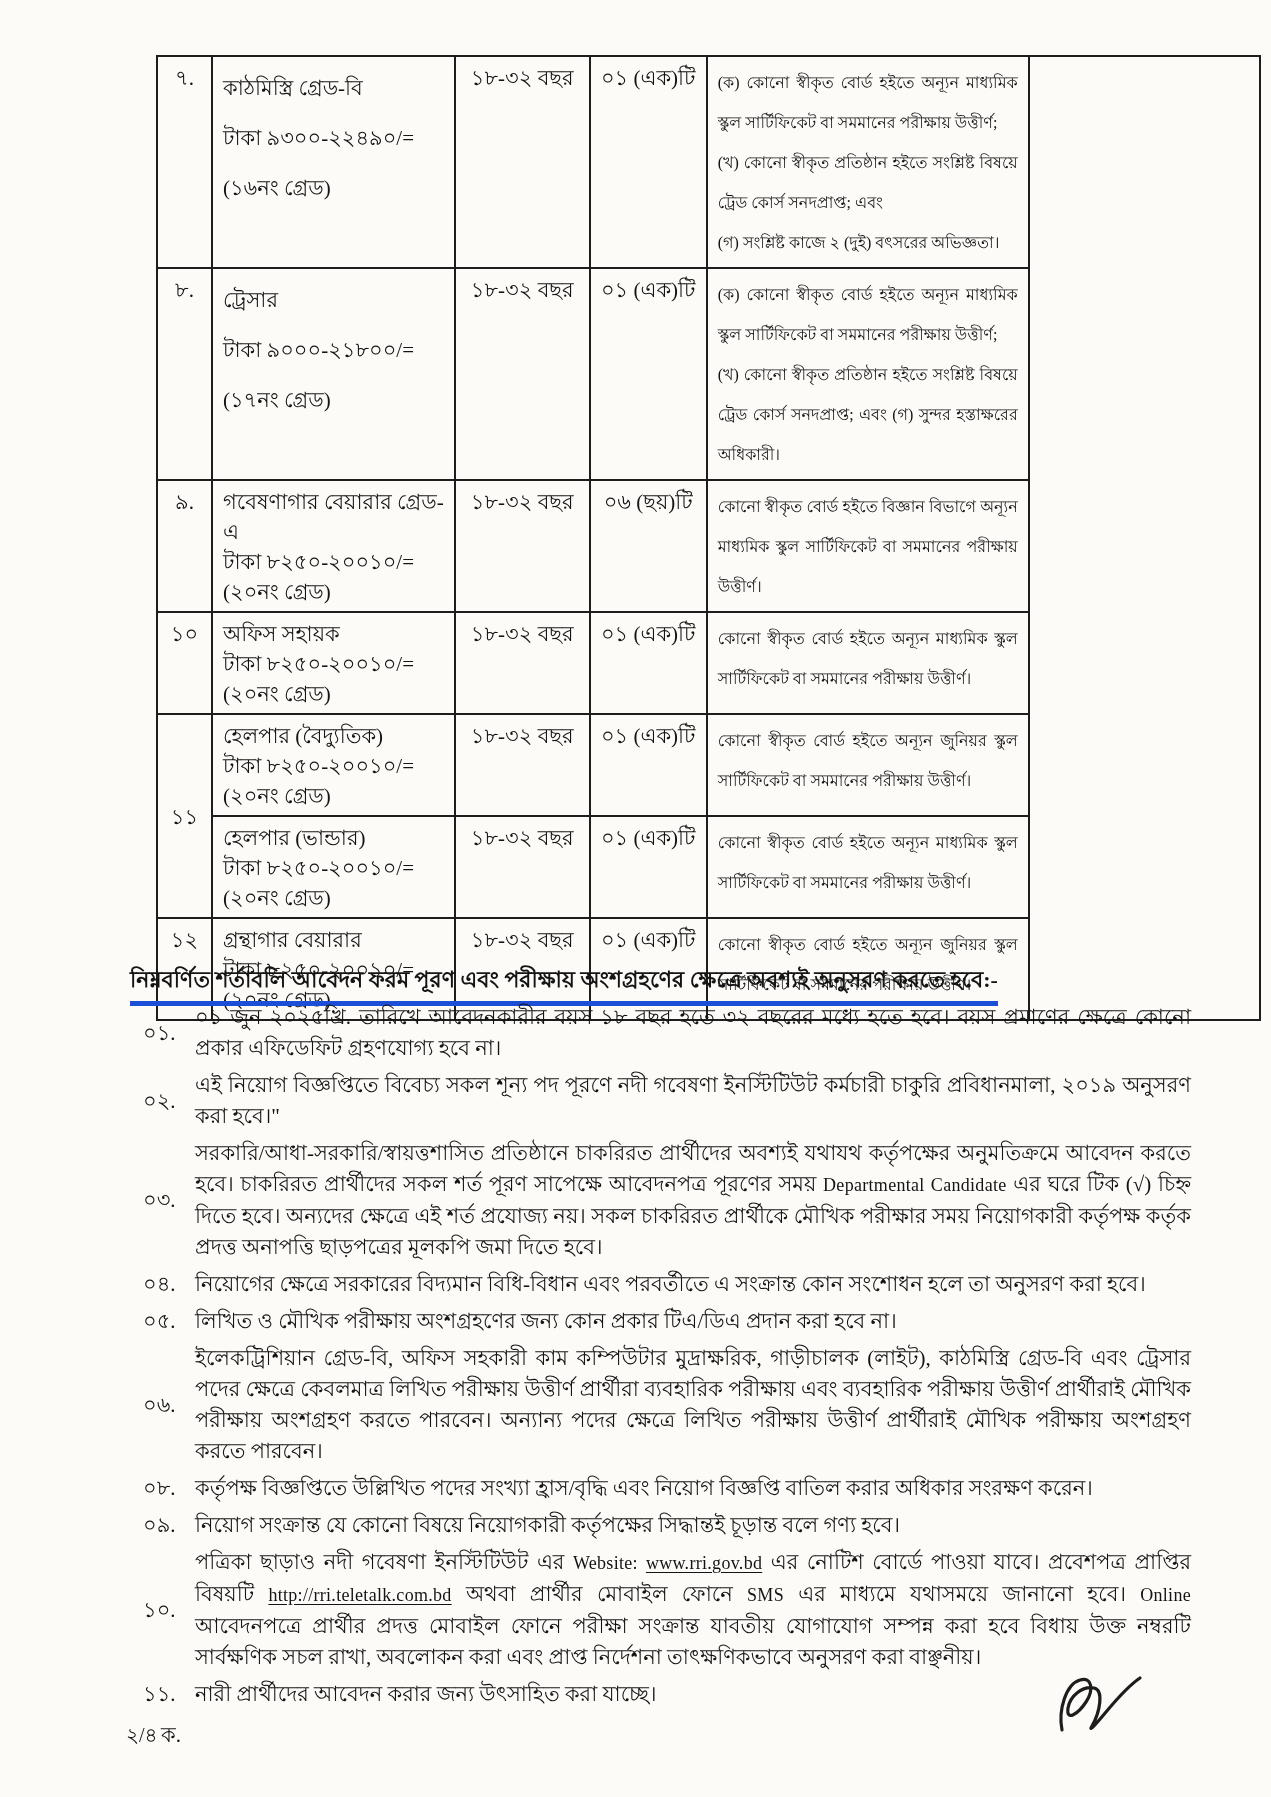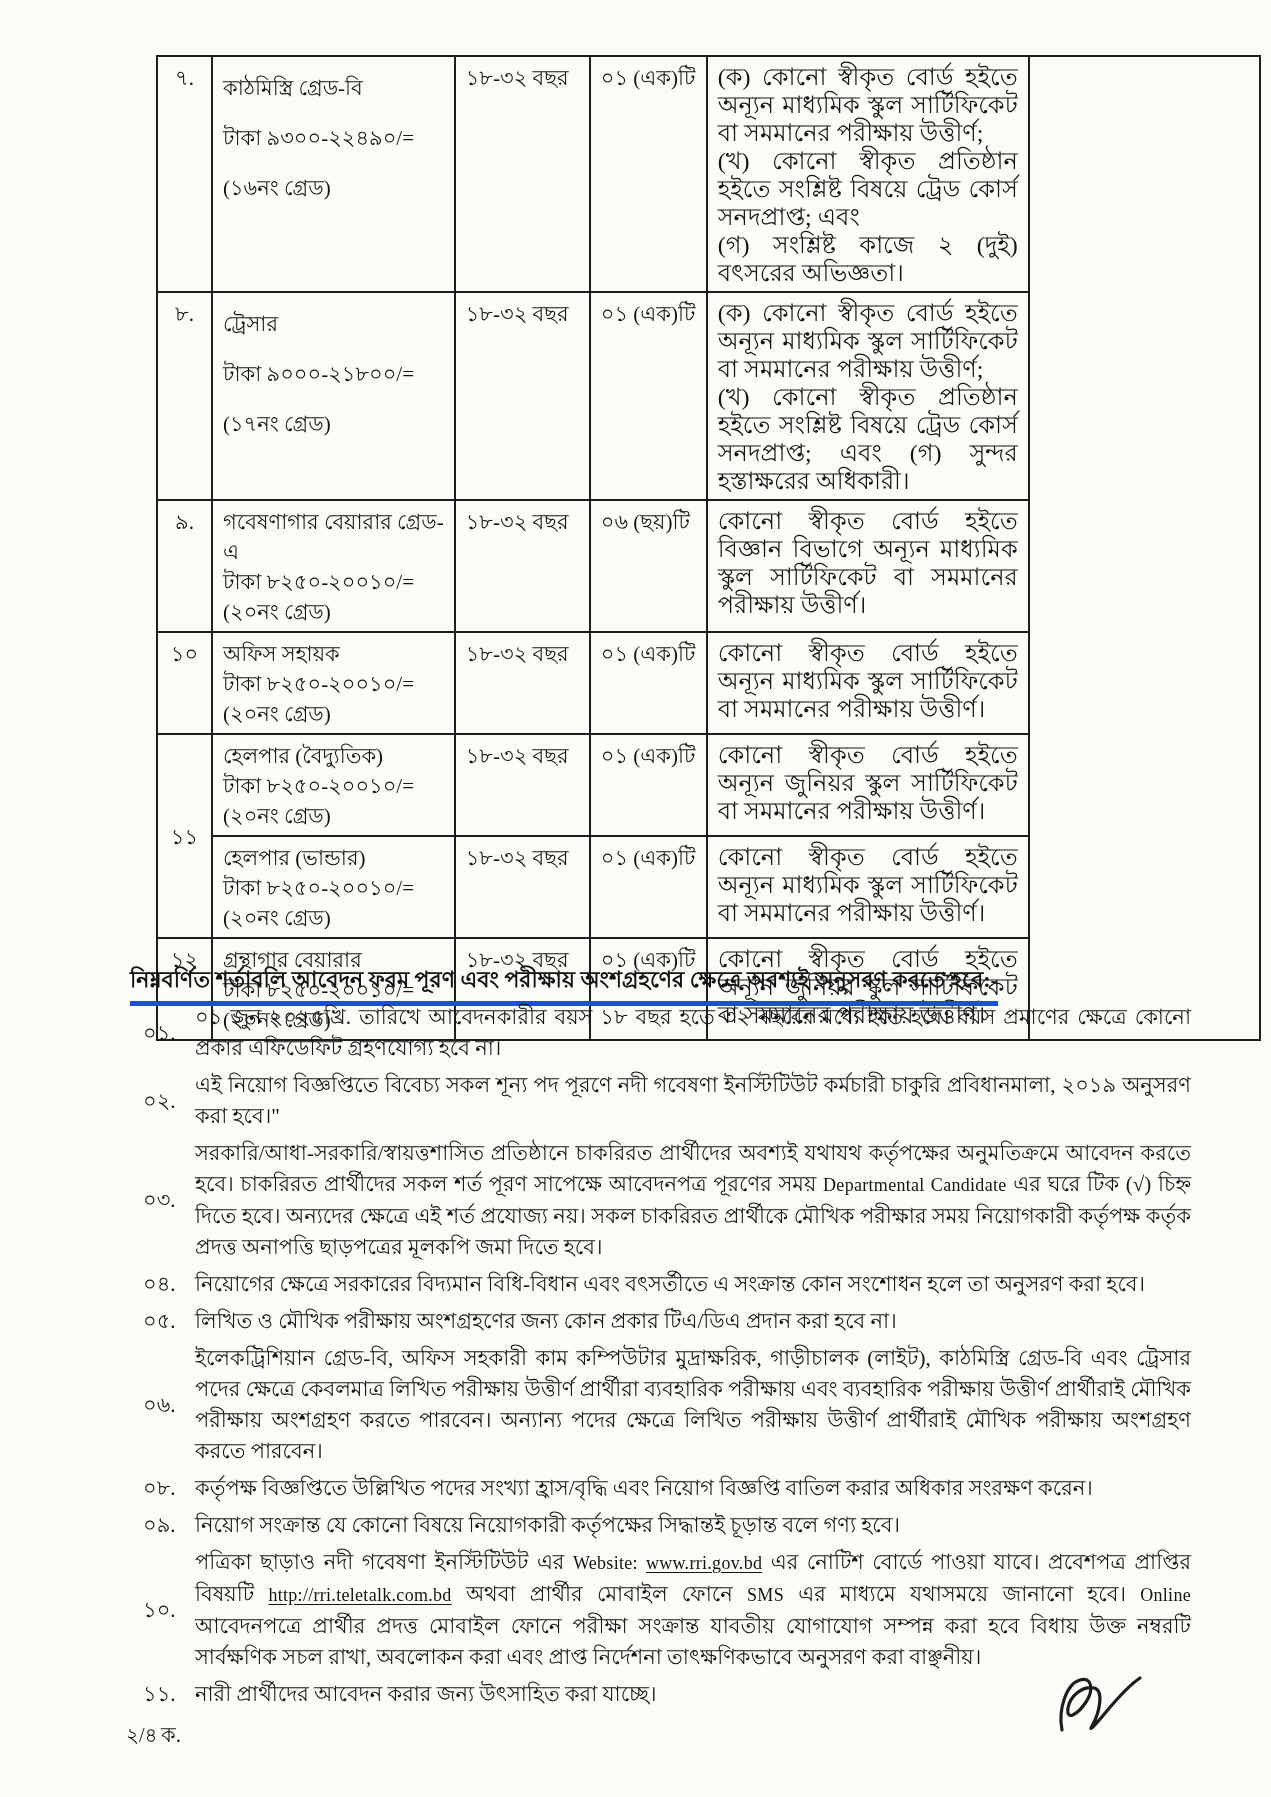--- a/index.html
+++ b/index.html
@@ -23,23 +23,23 @@
     vertical-align:top;
     padding:6px 10px 4px 10px;
     font-size:21px;
     line-height:30px;
   }
   td.serial-cell{text-align:center;padding-left:2px;padding-right:2px;}
   td.serial-mid{vertical-align:middle;text-align:center;}
   td.post-cell div{white-space:nowrap;}
   .post-tall div{line-height:50px;}
   .post-norm div{line-height:30px;}
-  td.age-cell,td.vacancy-cell{white-space:nowrap;}
+  td.age-cell,td.vacancy-cell{text-align:center;white-space:nowrap;}
   td.qual-cell{
-    font-size:24px;line-height:28px;
+    font-size:16px;line-height:40px;
     white-space:pre-line;
     text-align:justify;
   }
   td.blank-cell{background:#fcfbf8;}
   
   .cond-heading{
     position:absolute;left:130px;top:962px;
     font-size:22px;font-weight:bold;
     border-bottom:5px solid #1d4ed8;
     padding-bottom:2px;
@@ -181,21 +181,21 @@
       <div class="cond-row">
         <span class="cond-num">০২.</span>
         <div class="cond-text"><span>এই নিয়োগ বিজ্ঞপ্তিতে বিবেচ্য সকল শূন্য পদ পূরণে নদী গবেষণা ইনস্টিটিউট কর্মচারী চাকুরি প্রবিধানমালা, ২০১৯ অনুসরণ করা হবে।"</span></div>
       </div>
       <div class="cond-row">
         <span class="cond-num">০৩.</span>
         <div class="cond-text"><span>সরকারি/আধা-সরকারি/স্বায়ত্তশাসিত প্রতিষ্ঠানে চাকরিরত প্রার্থীদের অবশ্যই যথাযথ কর্তৃপক্ষের অনুমতিক্রমে আবেদন করতে হবে। চাকরিরত প্রার্থীদের সকল শর্ত পূরণ সাপেক্ষে আবেদনপত্র পূরণের সময় </span><span class="latin">Departmental Candidate</span><span> এর ঘরে টিক (√) চিহ্ন দিতে হবে। অন্যদের ক্ষেত্রে এই শর্ত প্রযোজ্য নয়। সকল চাকরিরত প্রার্থীকে মৌখিক পরীক্ষার সময় নিয়োগকারী কর্তৃপক্ষ কর্তৃক প্রদত্ত অনাপত্তি ছাড়পত্রের মূলকপি জমা দিতে হবে।</span></div>
       </div>
       <div class="cond-row">
         <span class="cond-num">০৪.</span>
-        <div class="cond-text"><span>নিয়োগের ক্ষেত্রে সরকারের বিদ্যমান বিধি-বিধান এবং বৎসর্তীতে এ সংক্রান্ত কোন সংশোধন হলে তা অনুসরণ করা হবে।</span></div>
+        <div class="cond-text"><span>নিয়োগের ক্ষেত্রে সরকারের বিদ্যমান বিধি-বিধান এবং পরবর্তীতে এ সংক্রান্ত কোন সংশোধন হলে তা অনুসরণ করা হবে।</span></div>
       </div>
       <div class="cond-row">
         <span class="cond-num">০৫.</span>
         <div class="cond-text"><span>লিখিত ও মৌখিক পরীক্ষায় অংশগ্রহণের জন্য কোন প্রকার টিএ/ডিএ প্রদান করা হবে না।</span></div>
       </div>
       <div class="cond-row">
         <span class="cond-num">০৬.</span>
         <div class="cond-text"><span>ইলেকট্রিশিয়ান গ্রেড-বি, অফিস সহকারী কাম কম্পিউটার মুদ্রাক্ষরিক, গাড়ীচালক (লাইট), কাঠমিস্ত্রি গ্রেড-বি এবং ট্রেসার পদের ক্ষেত্রে কেবলমাত্র লিখিত পরীক্ষায় উত্তীর্ণ প্রার্থীরা ব্যবহারিক পরীক্ষায় এবং ব্যবহারিক পরীক্ষায় উত্তীর্ণ প্রার্থীরাই মৌখিক পরীক্ষায় অংশগ্রহণ করতে পারবেন। অন্যান্য পদের ক্ষেত্রে লিখিত পরীক্ষায় উত্তীর্ণ প্রার্থীরাই মৌখিক পরীক্ষায় অংশগ্রহণ করতে পারবেন।</span></div>
       </div>
       <div class="cond-row">

